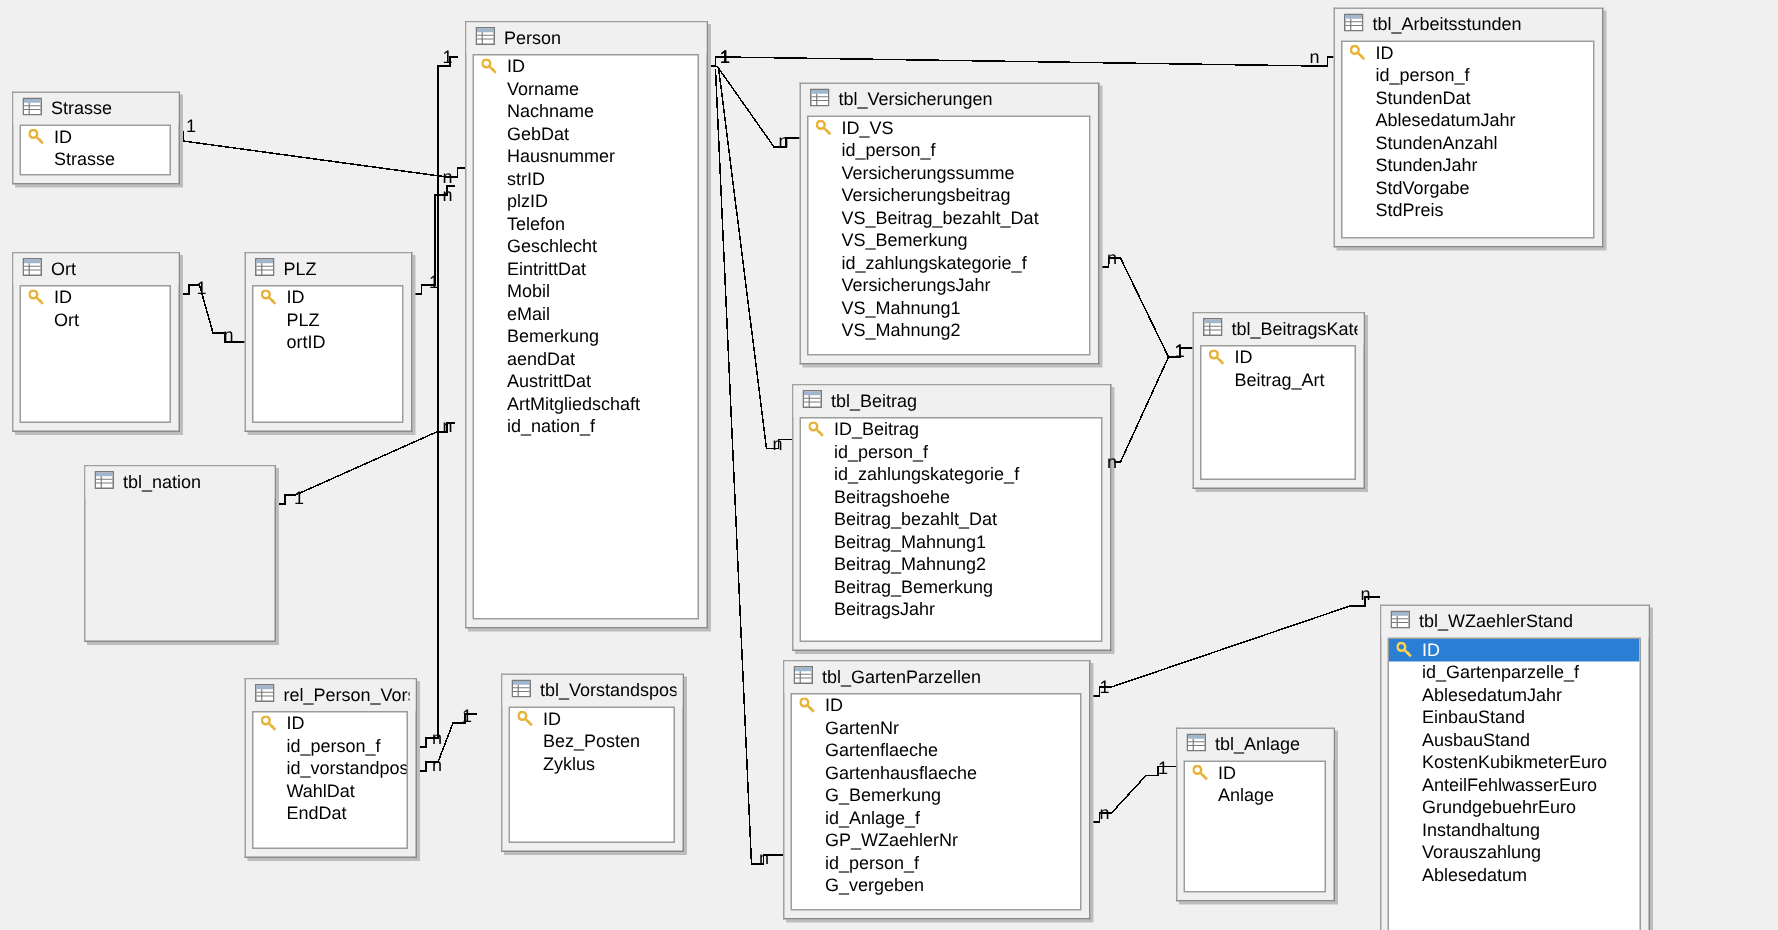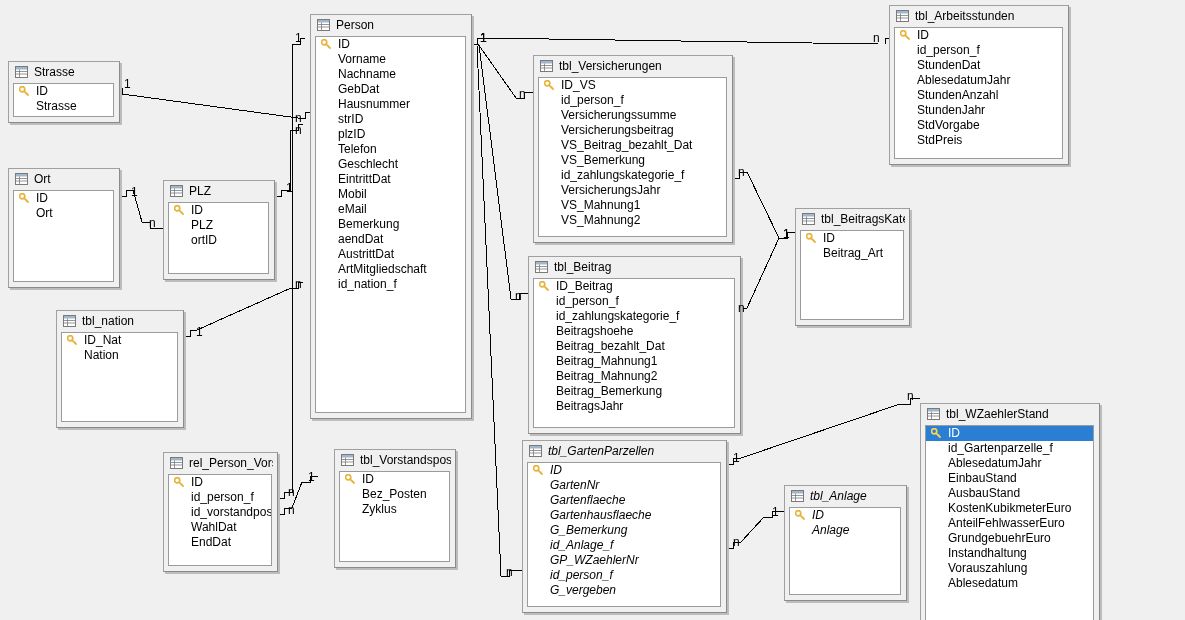--- a/index.html
+++ b/index.html
@@ -151,21 +151,21 @@
       </div>
       <div class="tbl-body">
         <div class="fld"><span><svg class="keyicon" viewBox="0 0 11 11" xmlns="http://www.w3.org/2000/svg">
               <circle cx="3.2" cy="3.2" r="2.6" fill="none" stroke="#e8b33a" stroke-width="1.7"></circle>
               <path d="M4.8 4.8 L9.6 9.6" stroke="#e8b33a" stroke-width="1.7" stroke-linecap="butt"></path>
               <path d="M7.1 8.2 L8.4 6.9" stroke="#e8b33a" stroke-width="1.5"></path>
             </svg></span><span>ID</span></div>
         <div class="fld"><span>Ort</span></div>
       </div>
     </div>
-    <div class="tbl" style="left: 163px; top: 180px; width: 112px; height: 100px;">
+    <div class="tbl" style="left: 163px; top: 168px; width: 112px; height: 120px;">
       <div class="tbl-header">
         <span><svg class="tblicon" viewBox="0 0 13 12" xmlns="http://www.w3.org/2000/svg">
             <rect x="0.5" y="0.5" width="12" height="11" fill="#ffffff" stroke="#7a7a7a"></rect>
             <rect x="1" y="1" width="11" height="2.5" fill="#9fb6cd"></rect>
             <line x1="1" y1="5.5" x2="12" y2="5.5" stroke="#7a7a7a" stroke-width="0.8"></line>
             <line x1="1" y1="8" x2="12" y2="8" stroke="#7a7a7a" stroke-width="0.8"></line>
             <line x1="4.5" y1="3.5" x2="4.5" y2="11.5" stroke="#7a7a7a" stroke-width="0.8"></line>
           </svg></span>
         <span class="tbl-title">PLZ</span>
       </div>
@@ -182,28 +182,20 @@
     <div class="tbl" style="left: 56px; top: 310px; width: 128px; height: 118px;">
       <div class="tbl-header">
         <span><svg class="tblicon" viewBox="0 0 13 12" xmlns="http://www.w3.org/2000/svg">
             <rect x="0.5" y="0.5" width="12" height="11" fill="#ffffff" stroke="#7a7a7a"></rect>
             <rect x="1" y="1" width="11" height="2.5" fill="#9fb6cd"></rect>
             <line x1="1" y1="5.5" x2="12" y2="5.5" stroke="#7a7a7a" stroke-width="0.8"></line>
             <line x1="1" y1="8" x2="12" y2="8" stroke="#7a7a7a" stroke-width="0.8"></line>
             <line x1="4.5" y1="3.5" x2="4.5" y2="11.5" stroke="#7a7a7a" stroke-width="0.8"></line>
           </svg></span>
         <span class="tbl-title">tbl_nation</span>
-      </div>
-      <div class="tbl-body">
-        <div class="fld"><span><svg class="keyicon" viewBox="0 0 11 11" xmlns="http://www.w3.org/2000/svg">
-              <circle cx="3.2" cy="3.2" r="2.6" fill="none" stroke="#e8b33a" stroke-width="1.7"></circle>
-              <path d="M4.8 4.8 L9.6 9.6" stroke="#e8b33a" stroke-width="1.7" stroke-linecap="butt"></path>
-              <path d="M7.1 8.2 L8.4 6.9" stroke="#e8b33a" stroke-width="1.5"></path>
-            </svg></span><span>ID_Nat</span></div>
-        <div class="fld"><span>Nation</span></div>
       </div>
     </div>
     <div class="tbl" style="left: 163px; top: 452px; width: 115px; height: 120px;">
       <div class="tbl-header">
         <span><svg class="tblicon" viewBox="0 0 13 12" xmlns="http://www.w3.org/2000/svg">
             <rect x="0.5" y="0.5" width="12" height="11" fill="#ffffff" stroke="#7a7a7a"></rect>
             <rect x="1" y="1" width="11" height="2.5" fill="#9fb6cd"></rect>
             <line x1="1" y1="5.5" x2="12" y2="5.5" stroke="#7a7a7a" stroke-width="0.8"></line>
             <line x1="1" y1="8" x2="12" y2="8" stroke="#7a7a7a" stroke-width="0.8"></line>
             <line x1="4.5" y1="3.5" x2="4.5" y2="11.5" stroke="#7a7a7a" stroke-width="0.8"></line>
@@ -326,21 +318,21 @@
         <div class="fld"><span>id_person_f</span></div>
         <div class="fld"><span>id_zahlungskategorie_f</span></div>
         <div class="fld"><span>Beitragshoehe</span></div>
         <div class="fld"><span>Beitrag_bezahlt_Dat</span></div>
         <div class="fld"><span>Beitrag_Mahnung1</span></div>
         <div class="fld"><span>Beitrag_Mahnung2</span></div>
         <div class="fld"><span>Beitrag_Bemerkung</span></div>
         <div class="fld"><span>BeitragsJahr</span></div>
       </div>
     </div>
-    <div class="tbl" style="left: 522px; top: 440px; width: 205px; height: 173px; font-style: italic;">
+    <div class="tbl" style="left: 522px; top: 440px; width: 205px; height: 173px;">
       <div class="tbl-header">
         <span><svg class="tblicon" viewBox="0 0 13 12" xmlns="http://www.w3.org/2000/svg">
             <rect x="0.5" y="0.5" width="12" height="11" fill="#ffffff" stroke="#7a7a7a"></rect>
             <rect x="1" y="1" width="11" height="2.5" fill="#9fb6cd"></rect>
             <line x1="1" y1="5.5" x2="12" y2="5.5" stroke="#7a7a7a" stroke-width="0.8"></line>
             <line x1="1" y1="8" x2="12" y2="8" stroke="#7a7a7a" stroke-width="0.8"></line>
             <line x1="4.5" y1="3.5" x2="4.5" y2="11.5" stroke="#7a7a7a" stroke-width="0.8"></line>
           </svg></span>
         <span class="tbl-title">tbl_GartenParzellen</span>
       </div>
@@ -353,21 +345,21 @@
         <div class="fld"><span>GartenNr</span></div>
         <div class="fld"><span>Gartenflaeche</span></div>
         <div class="fld"><span>Gartenhausflaeche</span></div>
         <div class="fld"><span>G_Bemerkung</span></div>
         <div class="fld"><span>id_Anlage_f</span></div>
         <div class="fld"><span>GP_WZaehlerNr</span></div>
         <div class="fld"><span>id_person_f</span></div>
         <div class="fld"><span>G_vergeben</span></div>
       </div>
     </div>
-    <div class="tbl" style="left: 784px; top: 485px; width: 123px; height: 116px; font-style: italic;">
+    <div class="tbl" style="left: 784px; top: 485px; width: 106px; height: 116px;">
       <div class="tbl-header">
         <span><svg class="tblicon" viewBox="0 0 13 12" xmlns="http://www.w3.org/2000/svg">
             <rect x="0.5" y="0.5" width="12" height="11" fill="#ffffff" stroke="#7a7a7a"></rect>
             <rect x="1" y="1" width="11" height="2.5" fill="#9fb6cd"></rect>
             <line x1="1" y1="5.5" x2="12" y2="5.5" stroke="#7a7a7a" stroke-width="0.8"></line>
             <line x1="1" y1="8" x2="12" y2="8" stroke="#7a7a7a" stroke-width="0.8"></line>
             <line x1="4.5" y1="3.5" x2="4.5" y2="11.5" stroke="#7a7a7a" stroke-width="0.8"></line>
           </svg></span>
         <span class="tbl-title">tbl_Anlage</span>
       </div>

